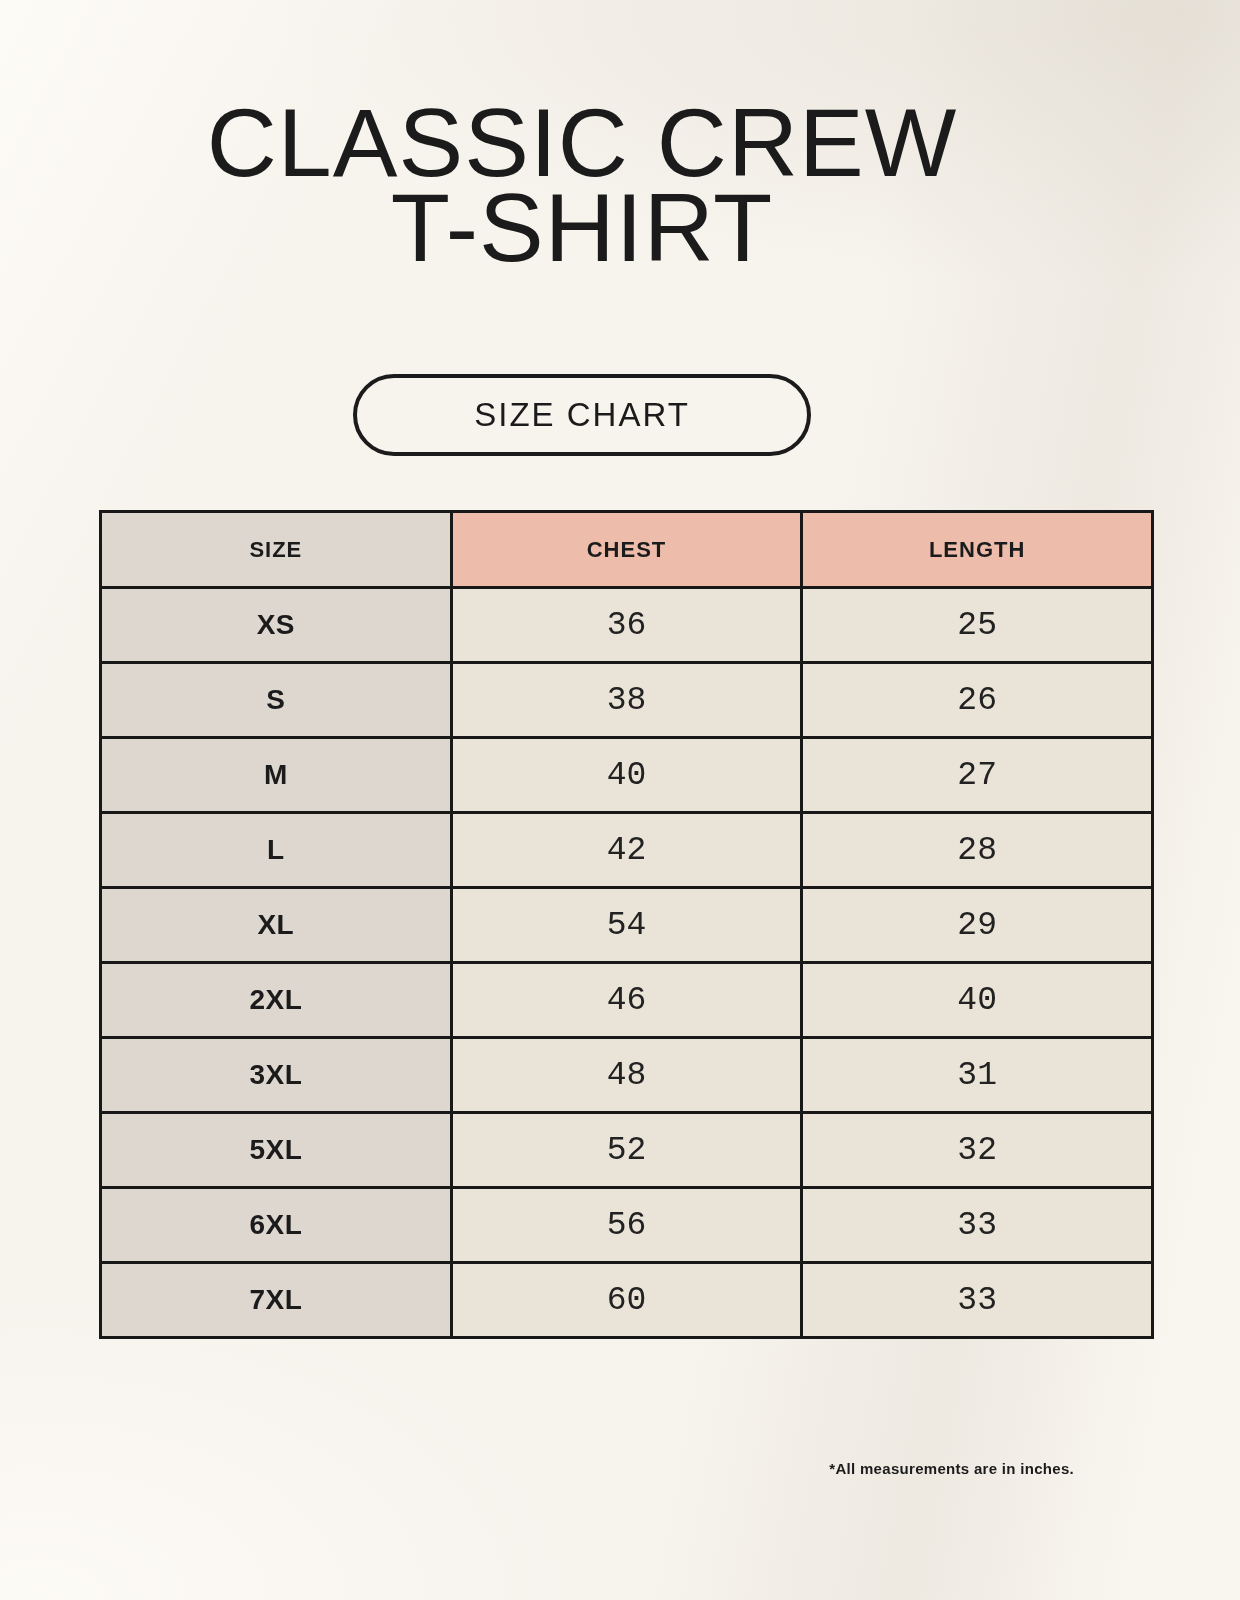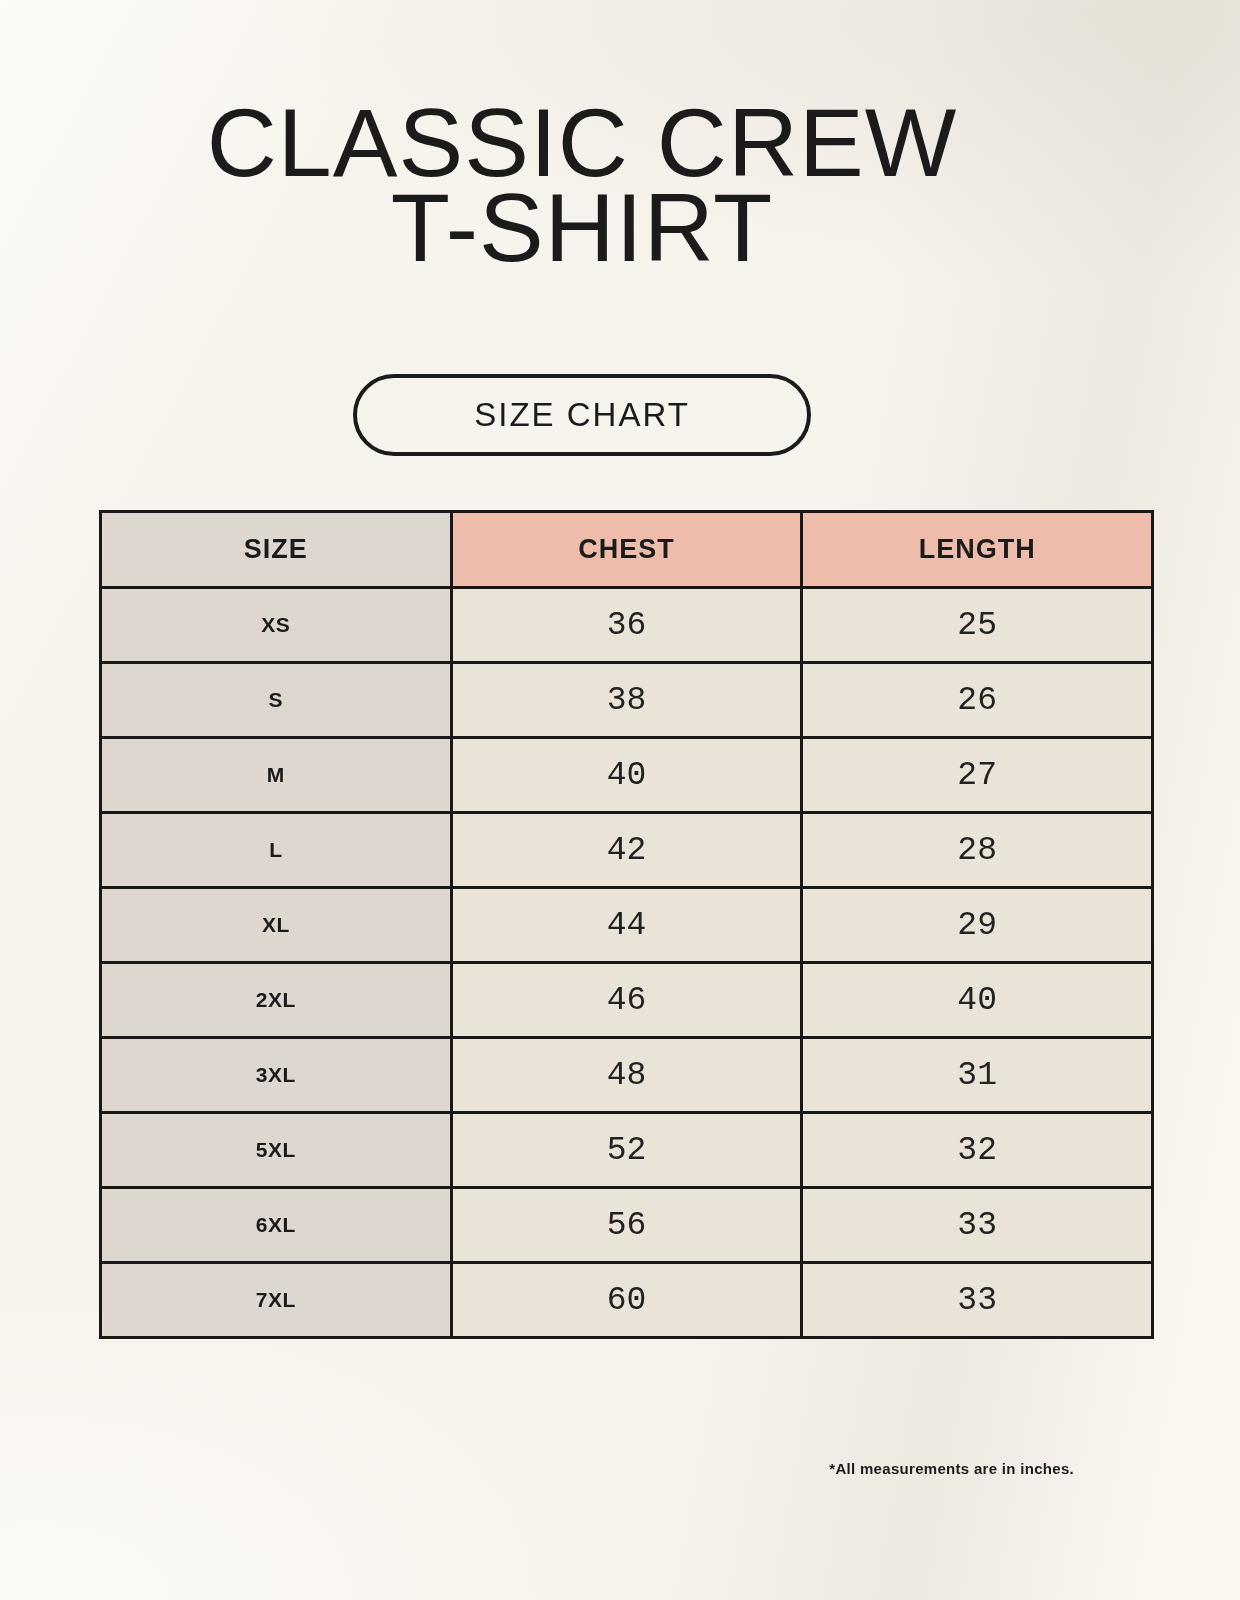--- a/index.html
+++ b/index.html
@@ -46,26 +46,26 @@
     position:absolute;top:510px;left:99px;width:1055px;
     border-collapse:collapse;table-layout:fixed;
     border:3px solid var(--border);
   }
   .size-table th,.size-table td{
     border:3px solid var(--border);
     text-align:center;vertical-align:middle;
     overflow:hidden;
   }
   .size-table thead th{
-    height:76px;font-size:27px;font-weight:700;letter-spacing:1px;
+    height:76px;font-size:22px;font-weight:700;letter-spacing:1px;
     background:var(--accent);color:var(--ink);
   }
   .size-table thead th.col-size{background:var(--label-bg);}
   .size-table tbody th.label-cell{
-    height:75px;font-size:21px;font-weight:700;letter-spacing:0.5px;
+    height:75px;font-size:28px;font-weight:700;letter-spacing:0.5px;
     background:var(--label-bg);color:var(--ink);
   }
   .size-table tbody td.value-cell{
     height:75px;font-size:33px;font-weight:400;
     background:var(--cell-bg);color:#222;font-family:Liberation Mono, monospace;
   }
 
   .footnote{
     position:absolute;top:1460px;right:90px;
     font-size:15px;font-weight:700;letter-spacing:0.3px;color:var(--ink);
@@ -109,21 +109,21 @@
           <td class="value-cell">40</td>
           <td class="value-cell">27</td>
         </tr>
         <tr>
           <th class="label-cell" scope="row">L</th>
           <td class="value-cell">42</td>
           <td class="value-cell">28</td>
         </tr>
         <tr>
           <th class="label-cell" scope="row">XL</th>
-          <td class="value-cell">44</td>
+          <td class="value-cell">54</td>
           <td class="value-cell">29</td>
         </tr>
         <tr>
           <th class="label-cell" scope="row">2XL</th>
           <td class="value-cell">46</td>
           <td class="value-cell">40</td>
         </tr>
         <tr>
           <th class="label-cell" scope="row">3XL</th>
           <td class="value-cell">48</td>

